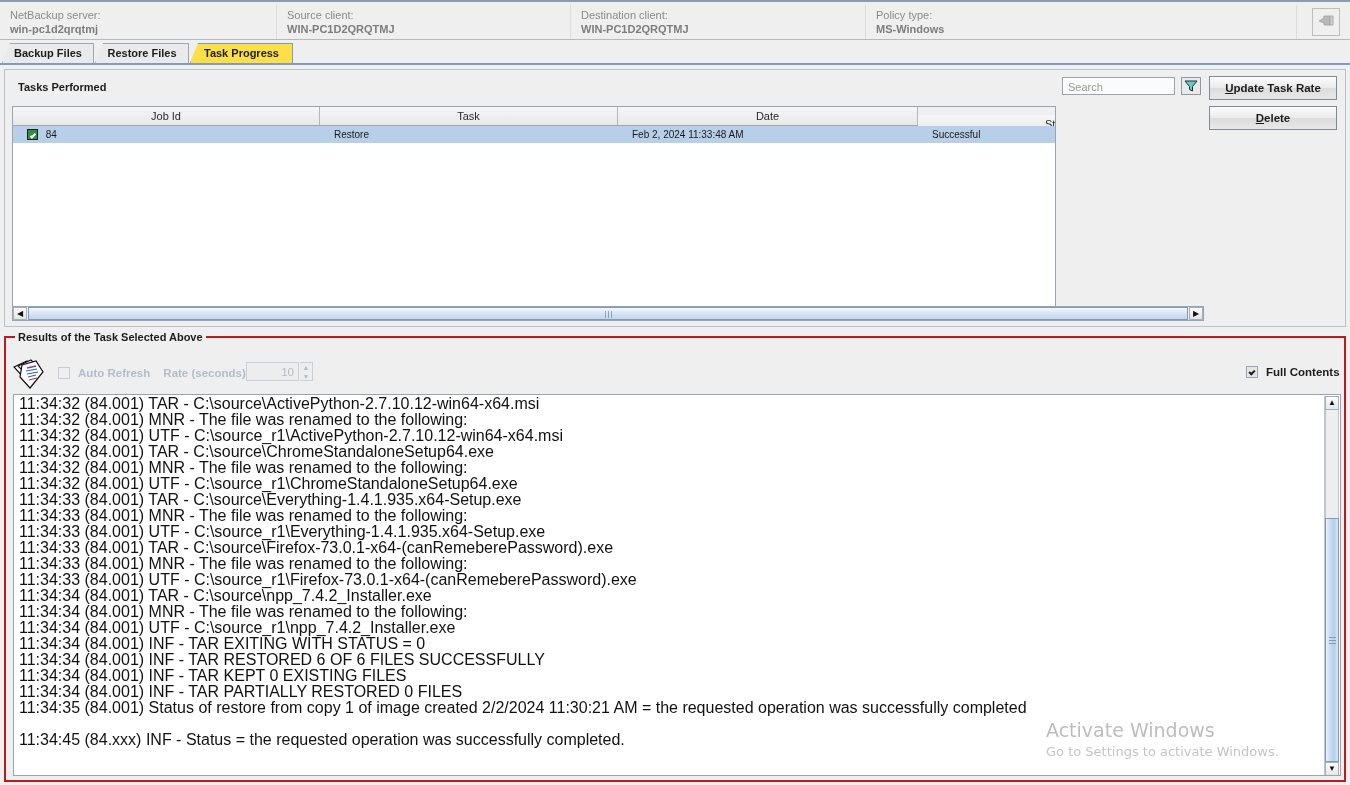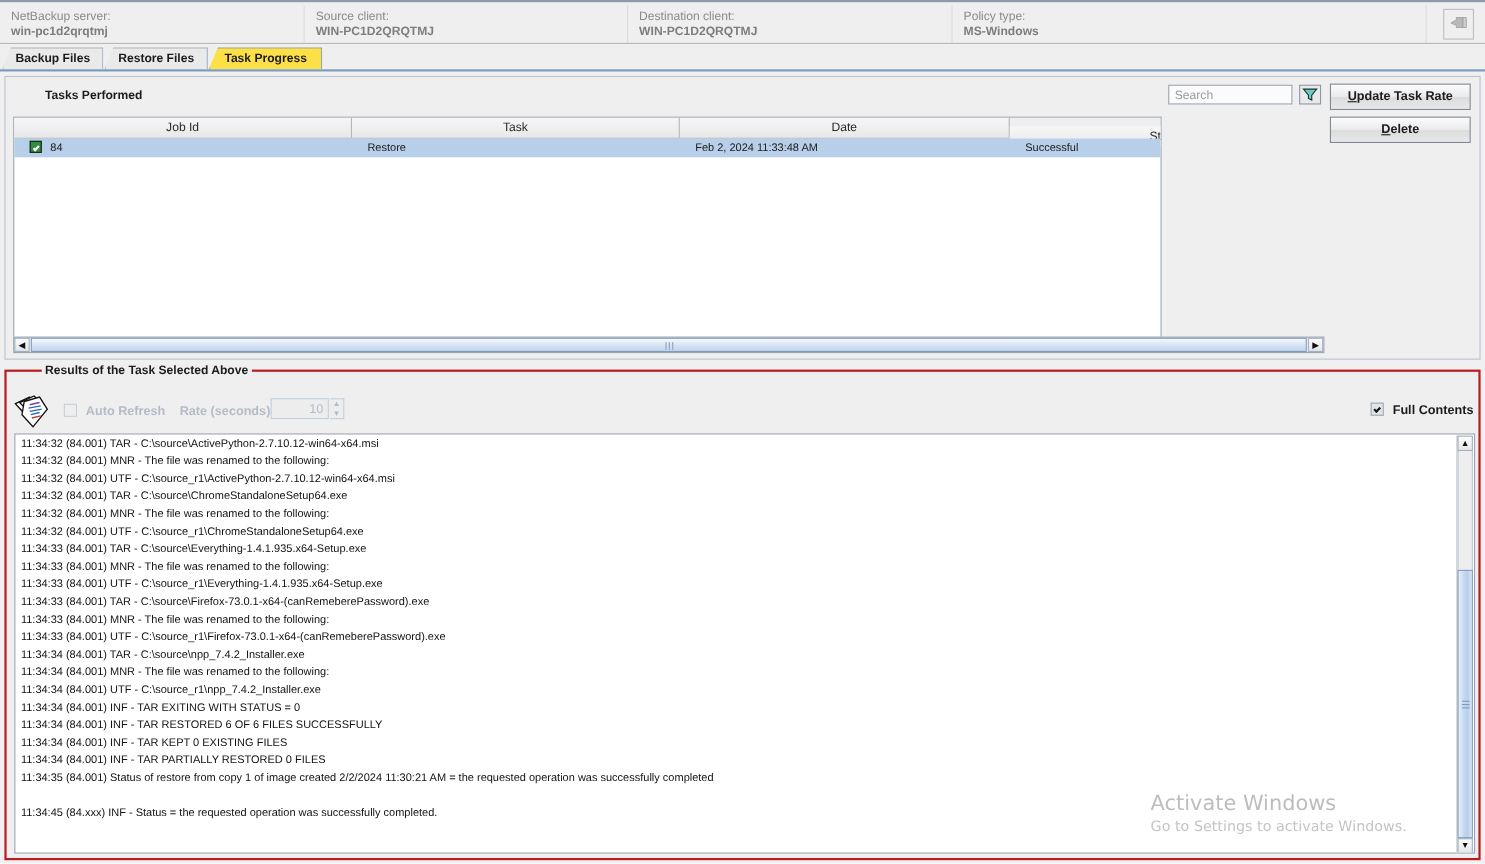--- a/index.html
+++ b/index.html
@@ -118,21 +118,20 @@
     border: 1px solid #b9c2cf;
     box-sizing: border-box;
   }
   .panel-title {
     position: absolute;
     font-size: 11px;
     font-weight: bold;
     color: #1c1c1c;
     background: #efefef;
     padding: 0 3px;
-    margin-left: 23px;
   }
   .search-wrap {
     position: absolute;
     left: 1057px; top: 7px;
     width: 113px; height: 18px;
     background: #fbfbfb;
     border: 1px solid #9aa3b0;
     box-sizing: border-box;
   }
   .search-wrap input {
@@ -346,21 +345,21 @@
     background: #ffffff;
     border: 1px solid #9aa3b0;
     box-sizing: border-box;
     overflow: hidden;
   }
   .logtext {
     position: absolute;
     left: 5px; top: 1px;
     width: 1300px;
     font-family: "Liberation Sans", sans-serif;
-    font-size: 10px;
+    font-size: 16px;
     line-height: 16px;
     color: #111111;
     white-space: pre;
   }
   .vscroll {
     position: absolute;
     right: 1px; top: 1px;
     width: 15px; height: 380px;
     background: #f4f4f4;
     border-left: 1px solid #c6c6c6;

